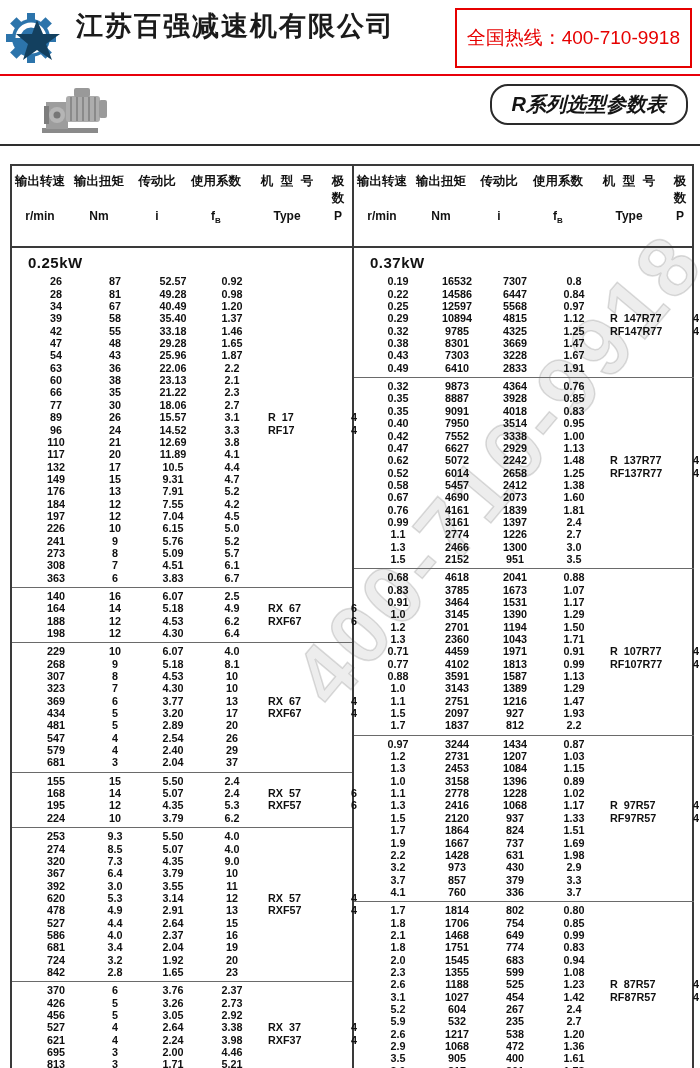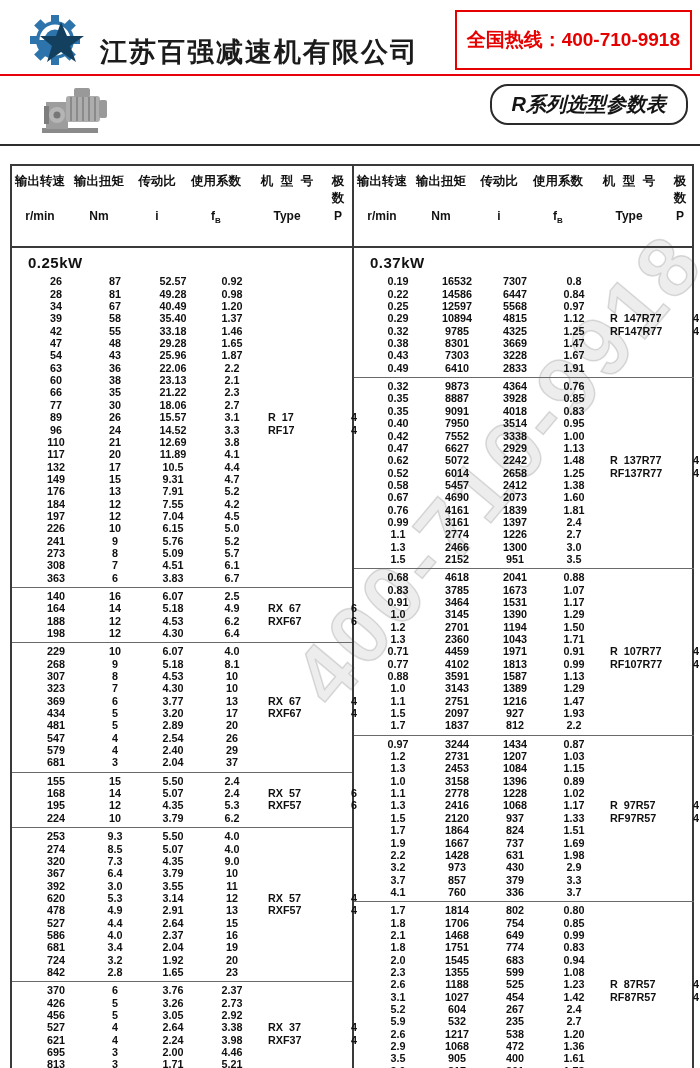--- a/index.html
+++ b/index.html
@@ -1,22 +1,22 @@
 <!DOCTYPE html>
 <html><head>
 <meta charset="utf-8">
 <style>
   html,body{margin:0;padding:0;background:#fff;}
   .page{position:relative;width:700px;height:1068px;background:#fff;overflow:hidden;
         font-family:"Liberation Sans","DejaVu Sans",sans-serif;color:#111;}
   
-  .top-header{display:flex;align-items:flex-end;padding:8px 8px 2px 28px;height:62px;}
+  .top-header{display:flex;align-items:flex-start;padding:8px 8px 2px 4px;height:62px;}
   .logo{flex:0 0 auto;}
   .company{font-size:27px;font-weight:bold;color:#1b1b1b;letter-spacing:2px;margin-left:8px;white-space:nowrap;}
-  .hotline{margin-left:auto;border:2px solid #e60000;color:#e60000;font-size:19px;font-weight:bold;
+  .hotline{margin-left:auto;border:2px solid #e60000;color:#e60000;font-size:19px;font-weight:normal;
            padding:15px 10px;white-space:nowrap;}
   .red-rule{border-top:2px solid #e8000b;margin:2px 0 0 0;}
   
   .sub-header{position:relative;height:62px;margin-top:2px;}
   .motor{position:absolute;left:36px;top:4px;}
   .badge{position:absolute;right:12px;top:6px;border:2px solid #2a2a2a;border-radius:18px;
          font-style:italic;font-weight:bold;font-size:20px;padding:5px 20px;color:#141414;background:#fff;}
   .dark-rule{border-top:2px solid #2e2e2e;margin:4px 0 0 0;}
   
   .watermark{position:absolute;left:40px;top:420px;width:920px;text-align:center;

